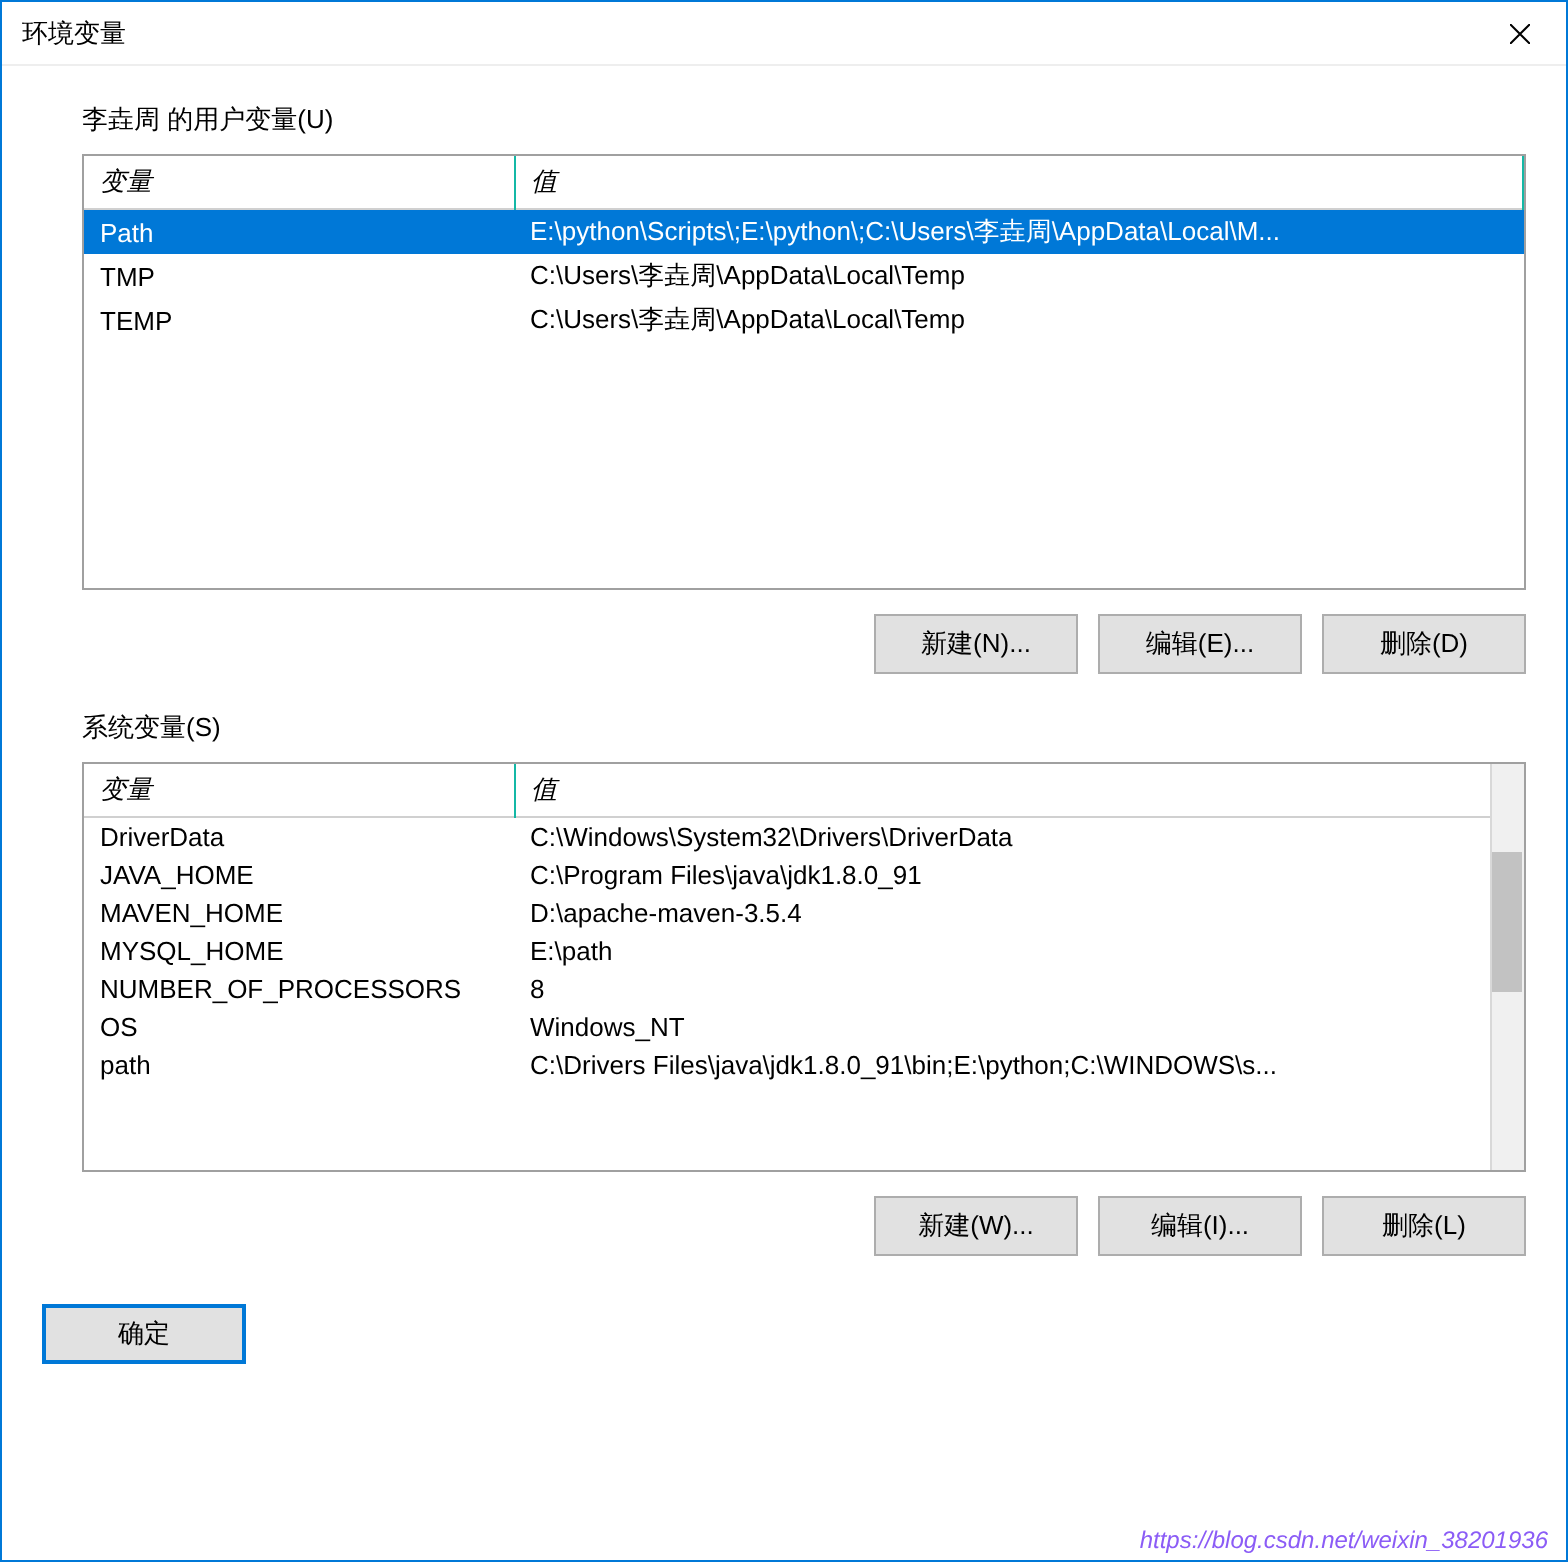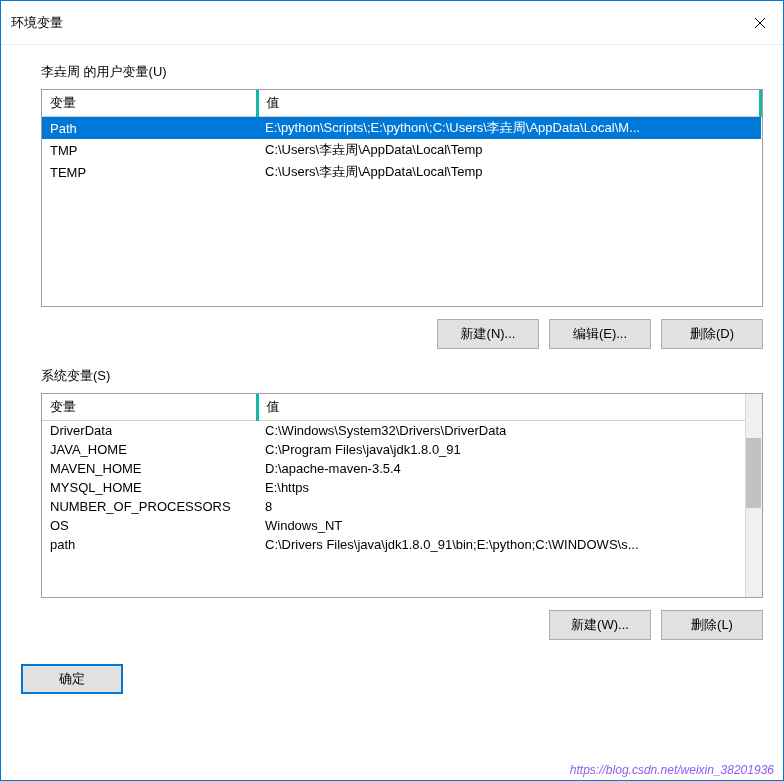--- a/index.html
+++ b/index.html
@@ -13,21 +13,21 @@
     }
     .window {
       width: 784px;
       height: 781px;
       border: 1px solid #0078d7;
       background: #fff;
       display: flex;
       flex-direction: column;
     }
     .titlebar {
-      height: 44px;
+      height: 32px;
       display: flex;
       align-items: center;
       justify-content: space-between;
       padding: 0 0 0 10px;
       border-bottom: 1px solid #eee;
     }
     .titlebar-title { font-size: 13px; }
     .close-btn {
       width: 46px;
       height: 30px;
@@ -54,22 +54,23 @@
       margin-bottom: 12px;
       position: relative;
     }
     .list-box.system { height: 205px; }
     .table { width: 100%; border-collapse: collapse; table-layout: fixed; }
     .table th {
       text-align: left;
       font-weight: normal;
       font-size: 13px;
       padding: 4px 8px;
-      border-right: 3px solid #14b8a6;
-      background: #fff;
+      border-right: 1px solid #14b8a6;
+      background: #fff;
+      font-style: italic;
     }
     .table thead { border-bottom: 1px solid #d0d0d0; }
     .table td {
       padding: 2px 8px;
       font-size: 13px;
       white-space: nowrap;
       overflow: hidden;
       text-overflow: ellipsis;
     }
     .table tr.selected td { background: #0078d7; color: #fff; }
@@ -197,21 +198,21 @@
             <tr>
                 <td>JAVA_HOME</td>
                 <td>C:\Program Files\java\jdk1.8.0_91</td>
               </tr>
             <tr>
                 <td>MAVEN_HOME</td>
                 <td>D:\apache-maven-3.5.4</td>
               </tr>
             <tr>
                 <td>MYSQL_HOME</td>
-                <td>E:\https</td>
+                <td>E:\path</td>
               </tr>
             <tr>
                 <td>NUMBER_OF_PROCESSORS</td>
                 <td>8</td>
               </tr>
             <tr>
                 <td>OS</td>
                 <td>Windows_NT</td>
               </tr>
             <tr>
@@ -219,20 +220,21 @@
                 <td>C:\Drivers Files\java\jdk1.8.0_91\bin;E:\python;C:\WINDOWS\s...</td>
               </tr>
           </tbody>
         </table>
         <div class="scrollbar">
           <div class="scroll-thumb" style="top:44px;height:70px;"></div>
         </div>
       </div>
       <div class="button-row">
         <button class="btn">新建(W)...</button>
+        <button class="btn">编辑(I)...</button>
         <button class="btn">删除(L)</button>
       </div>
     </div>
 
     <div class="footer-buttons">
       <button class="btn primary">确定</button>
     </div>
 
   </div>
 </div>

